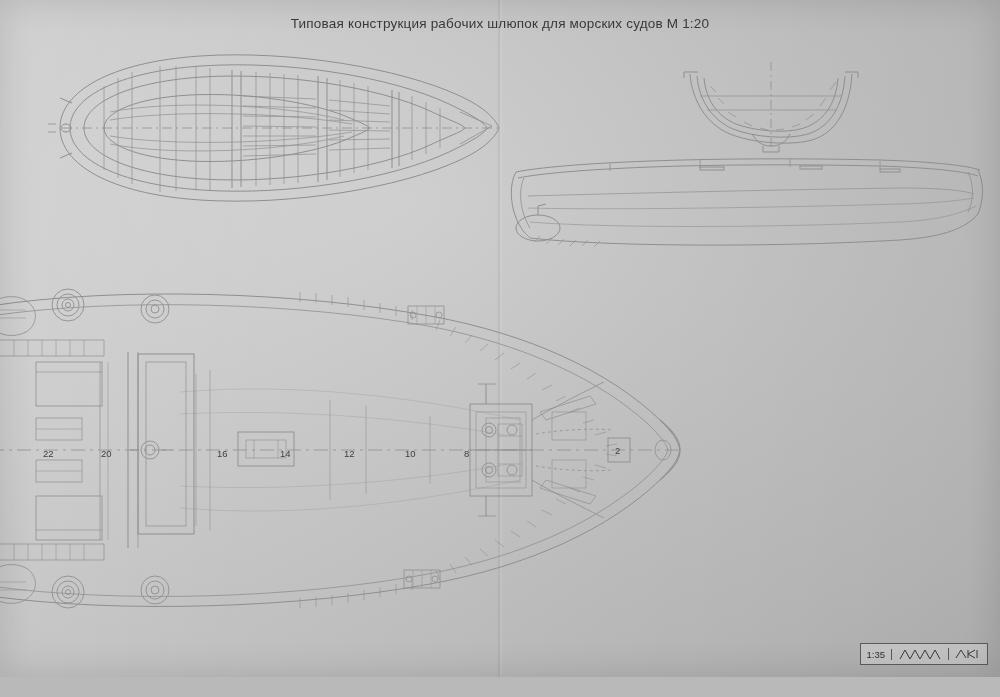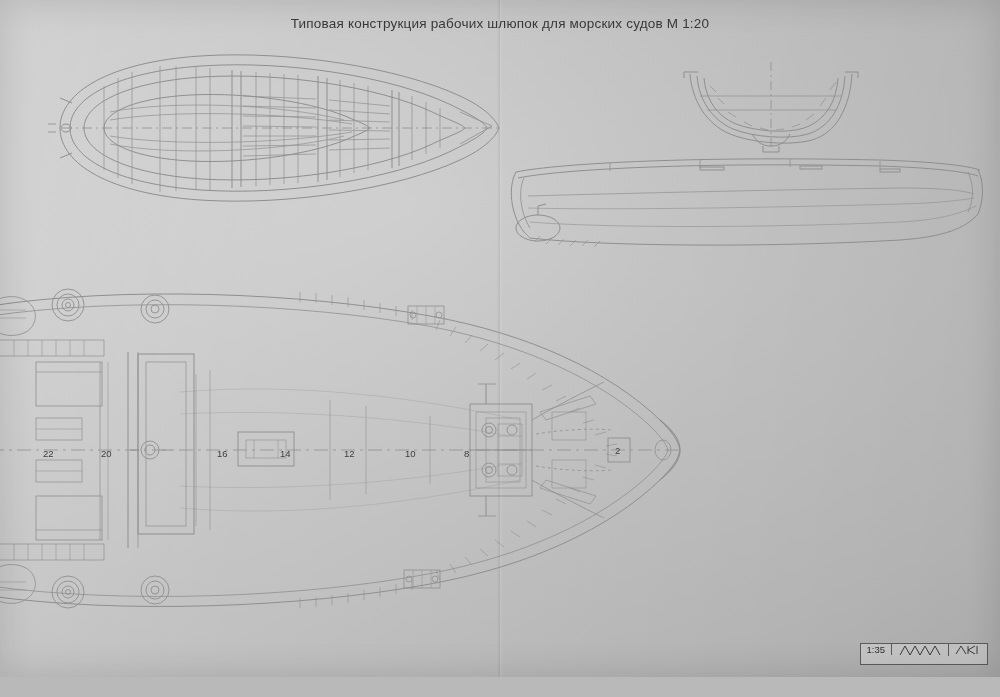--- a/index.html
+++ b/index.html
@@ -50,21 +50,21 @@
     height: 697px;
   }
   .stamp-box {
     position: absolute;
     right: 12px;
     bottom: 12px;
     height: 20px;
     border: 1px solid #5b5b5b;
     background: rgba(255,255,255,0.25);
     display: flex;
-    align-items: flex-start;
+    align-items: center;
     margin-left: 41px;
   }
   .stamp-cell {
     border-right: 1px solid #5b5b5b;
     display: flex;
     align-items: center;
     justify-content: center;
     padding: 0 6px;
     font-size: 9.5px;
     color: #2f2f2f;

